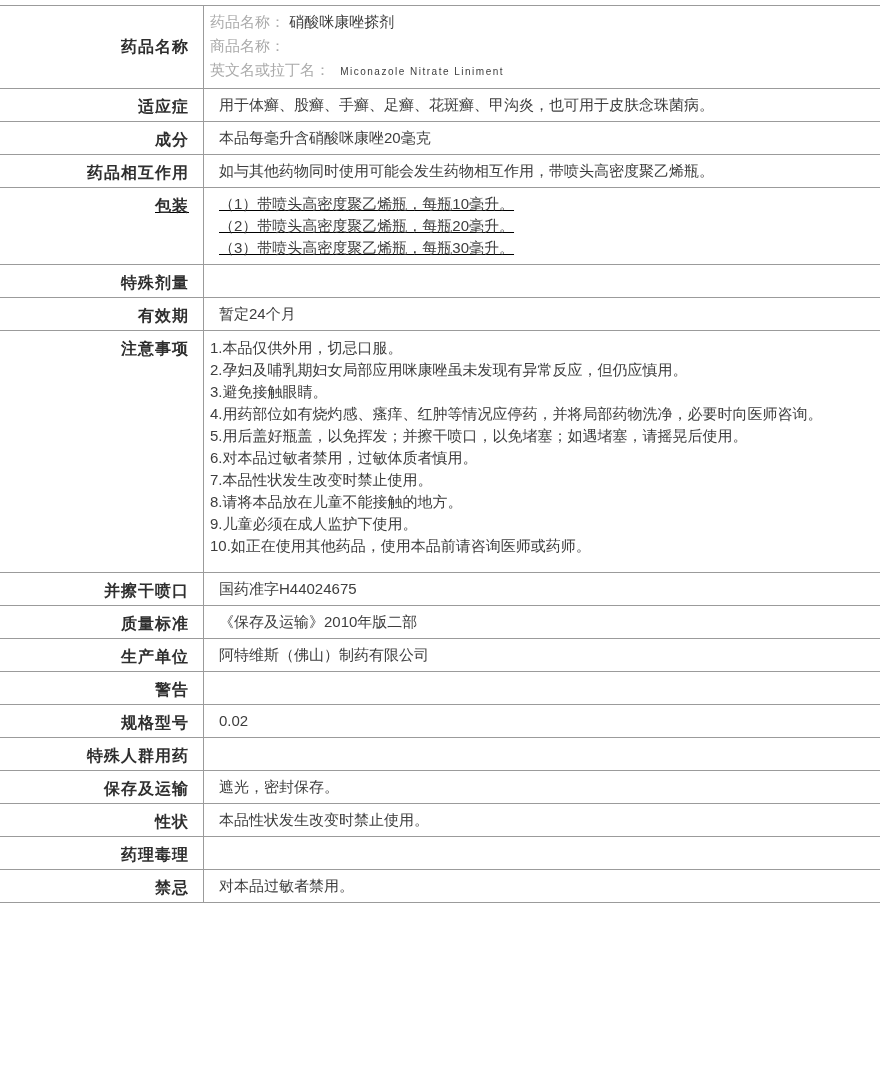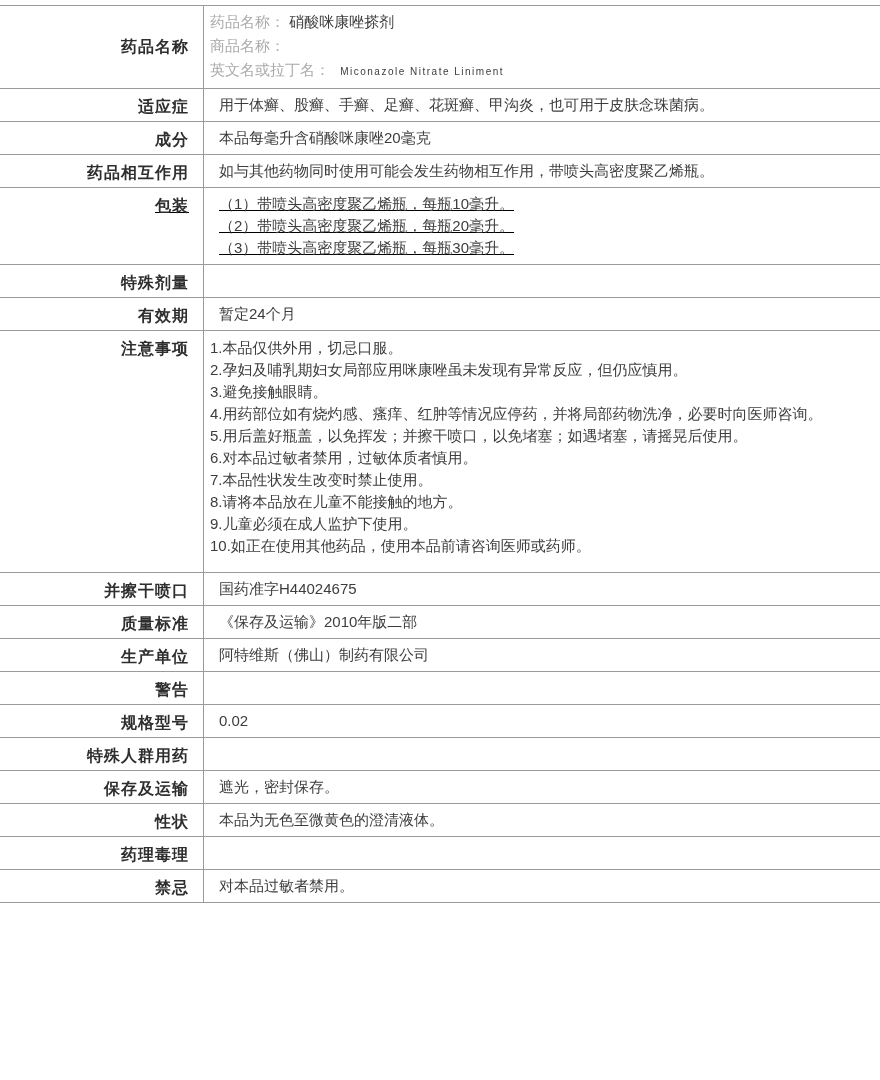--- a/index.html
+++ b/index.html
@@ -179,21 +179,21 @@
         <td class="ccell"></td>
       </tr>
 
       <tr class="row-single">
         <td class="hcell">保存及运输</td>
         <td class="ccell">遮光，密封保存。</td>
       </tr>
 
       <tr class="row-single">
         <td class="hcell">性状</td>
-        <td class="ccell">本品为无色至微黄色的澄清液体。</td>
+        <td class="ccell">本品性状发生改变时禁止使用。</td>
       </tr>
 
       <tr class="row-single">
         <td class="hcell">药理毒理</td>
         <td class="ccell"></td>
       </tr>
 
       <tr class="row-single">
         <td class="hcell">禁忌</td>
         <td class="ccell">对本品过敏者禁用。</td>

